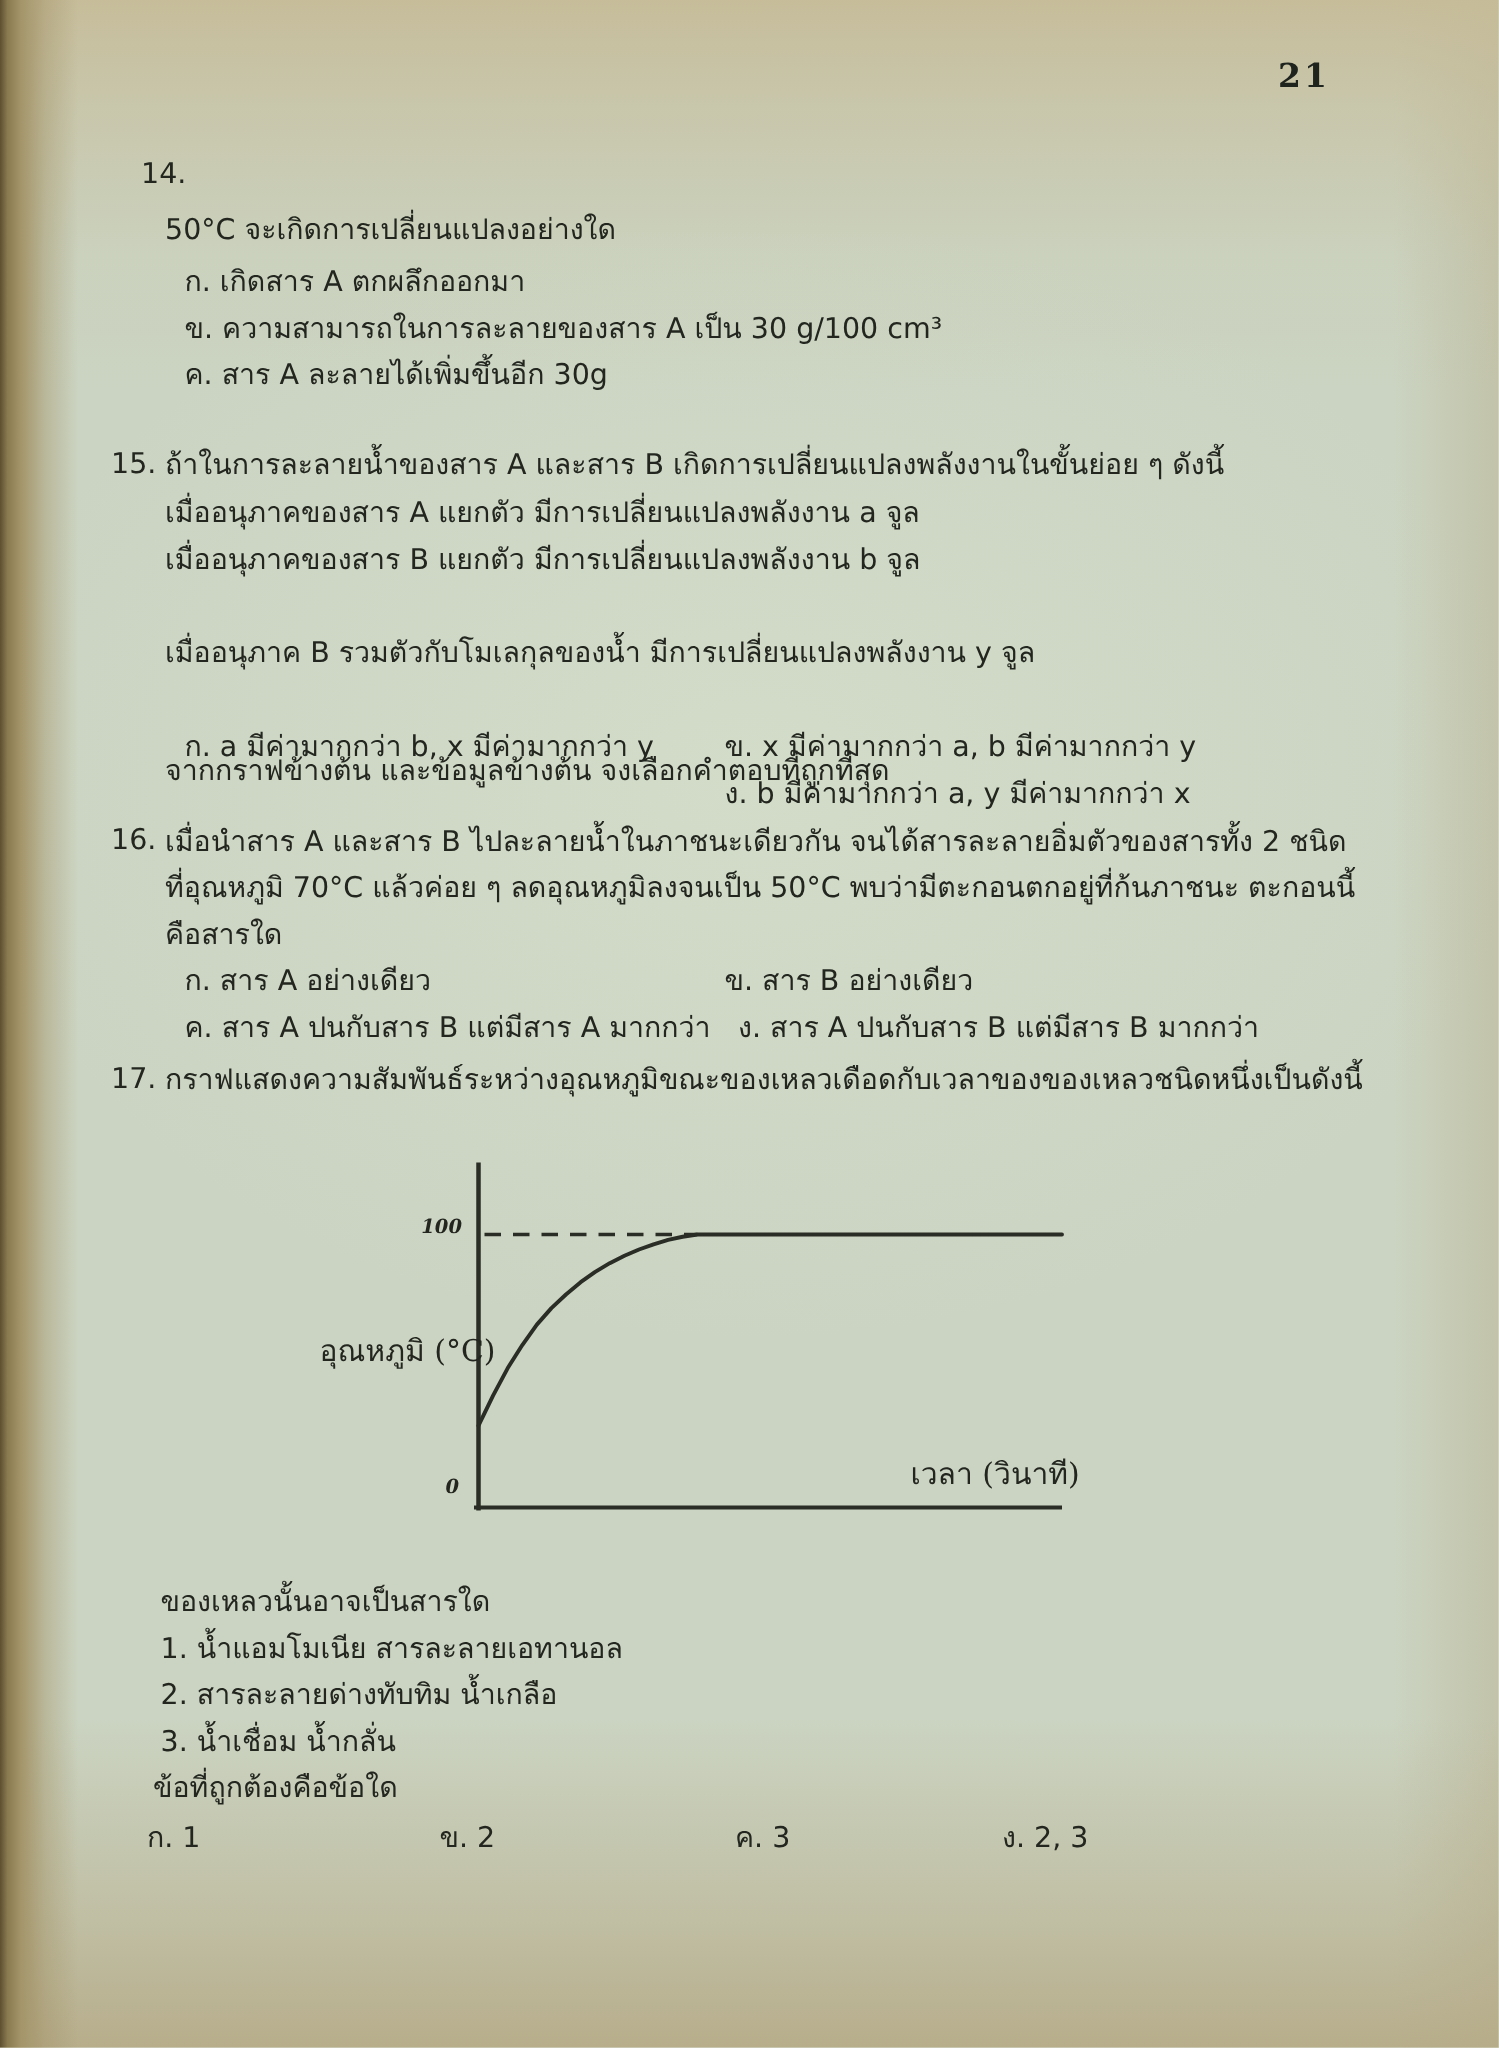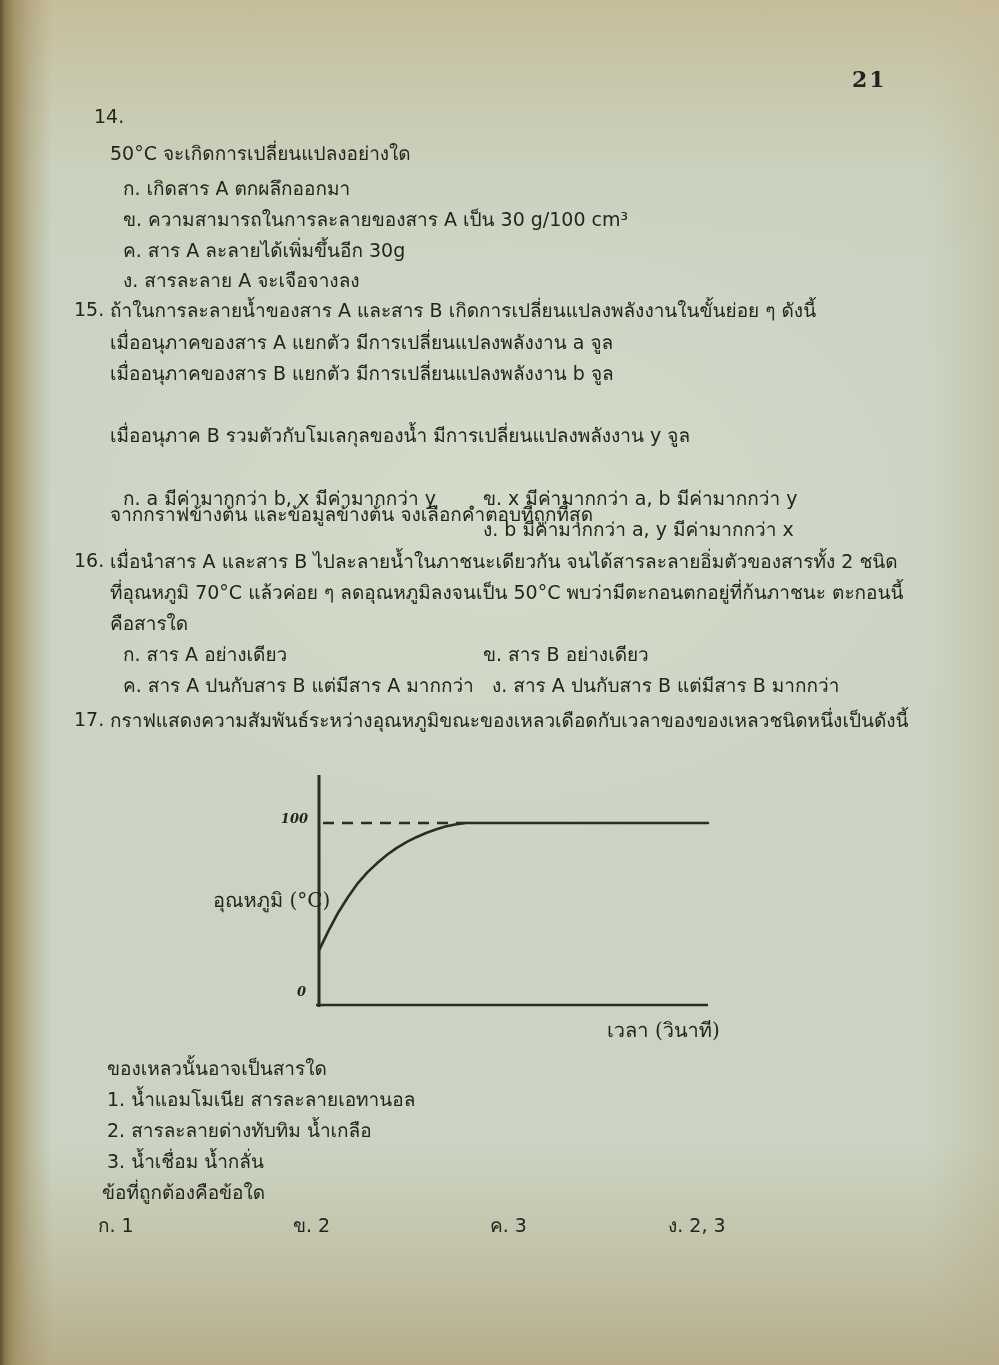--- a/index.html
+++ b/index.html
@@ -21,28 +21,27 @@
   .pageno{font-size:22px; font-weight:bold; font-family:"DejaVu Serif","Liberation Serif",serif; letter-spacing:2px;}
   .glabel{font-size:20px; font-family:"DejaVu Serif","Liberation Serif",serif; color:#23261f;}
   .gtick{font-size:13px; font-style:italic; font-weight:bold; font-family:"DejaVu Serif","Liberation Serif",serif; color:#23261f;}
   svg line, svg path{stroke:#2a2d25;}
 </style>
 </head>
 <body>
 
 <div class="page">
 
-  <div class="abs pageno" style="left:852px; top:38px;margin-top:28px;">21</div>
+  <div class="abs pageno" style="left:852px; top:38px;">21</div>
 
   <div class="abs qnum" style="left:74px; top:105px;margin-left:20px;">14.</div>
   <div class="abs txt" style="left:110px; top:141px;">50°C จะเกิดการเปลี่ยนแปลงอย่างใด</div>
   <div class="abs txt" style="left:123px; top:176px;">ก. เกิดสาร A ตกผลึกออกมา</div>
   <div class="abs txt" style="left:123px; top:207px;">ข. ความสามารถในการละลายของสาร A เป็น 30 g/100 cm³</div>
   <div class="abs txt" style="left:123px; top:238px;">ค. สาร A ละลายได้เพิ่มขึ้นอีก 30g</div>
-  <div class="abs txt" style="left:123px; top:268px;">ง. สารละลาย A จะเจือจางลง</div>
 
   <div class="abs qnum" style="left:74px; top:298px;">15.</div>
   <div class="abs txt" style="left:110px; top:298px;">ถ้าในการละลายน้ำของสาร A และสาร B เกิดการเปลี่ยนแปลงพลังงานในขั้นย่อย ๆ ดังนี้</div>
   <div class="abs txt" style="left:110px; top:330px;">เมื่ออนุภาคของสาร A แยกตัว มีการเปลี่ยนแปลงพลังงาน a จูล</div>
   <div class="abs txt" style="left:110px; top:361px;">เมื่ออนุภาคของสาร B แยกตัว มีการเปลี่ยนแปลงพลังงาน b จูล</div>
   <div class="abs txt" style="left:110px; top:423px;">เมื่ออนุภาค B รวมตัวกับโมเลกุลของน้ำ มีการเปลี่ยนแปลงพลังงาน y จูล</div>
   <div class="abs txt" style="left:110px; top:454px;margin-top:48px;">จากกราฟข้างต้น และข้อมูลข้างต้น จงเลือกคำตอบที่ถูกที่สุด</div>
   <div class="abs txt" style="left:123px; top:486px;">ก. a มีค่ามากกว่า b,  x มีค่ามากกว่า y</div>
   <div class="abs txt" style="left:483px; top:486px;">ข. x มีค่ามากกว่า a,  b มีค่ามากกว่า y</div>
   <div class="abs txt" style="left:483px; top:517px;">ง. b มีค่ามากกว่า a,  y มีค่ามากกว่า x</div>
@@ -61,21 +60,21 @@
 
   <svg id="graph-svg" class="abs" style="left:180px; top:765px;" width="620" height="250" viewBox="0 0 620 250">
     <line id="g-yaxis" x1="139" y1="10" x2="139" y2="242" stroke-width="3"></line>
     <line id="g-xaxis" x1="136" y1="240" x2="528" y2="240" stroke-width="2.6"></line>
     <line id="g-refline" stroke-width="2.4" stroke-dasharray="11 8" x1="143.0" y1="58.0" x2="284.9" y2="58.0"></line>
     <path id="g-curve" fill="none" stroke-width="2.6" stroke-linecap="round" stroke-linejoin="round" d="M139.0,185.4 L148.7,165.4 L158.4,147.2 L168.2,131.7 L177.9,118.1 L187.6,107.1 L197.3,98.0 L207.1,89.8 L216.8,82.9 L226.5,77.1 L236.3,72.2 L246.0,68.0 L255.7,64.6 L265.4,61.6 L275.1,59.5 L284.9,58.0 L528.0,58.0"></path>
   </svg>
   <div class="abs gtick" style="left:250px; top:811px; width:58px; text-align:right;">100</div>
   <div class="abs gtick" style="left:297px; top:984px;">0</div>
   <div class="abs glabel" style="left:213px; top:884px;">อุณหภูมิ (°C)</div>
-  <div class="abs glabel" style="left:607px; top:966px;margin-top:48px;">เวลา (วินาที)</div>
+  <div class="abs glabel" style="left:607px; top:966px;">เวลา (วินาที)</div>
 
   <div class="abs txt" style="left:107px; top:1056px;">ของเหลวนั้นอาจเป็นสารใด</div>
   <div class="abs txt" style="left:107px; top:1087px;">1. น้ำแอมโมเนีย สารละลายเอทานอล</div>
   <div class="abs txt" style="left:107px; top:1118px;">2. สารละลายด่างทับทิม น้ำเกลือ</div>
   <div class="abs txt" style="left:107px; top:1149px;">3. น้ำเชื่อม น้ำกลั่น</div>
   <div class="abs txt" style="left:102px; top:1180px;">ข้อที่ถูกต้องคือข้อใด</div>
   <div class="abs txt" style="left:98px;  top:1213px;">ก. 1</div>
   <div class="abs txt" style="left:293px; top:1213px;">ข. 2</div>
   <div class="abs txt" style="left:490px; top:1213px;">ค. 3</div>
   <div class="abs txt" style="left:668px; top:1213px;">ง. 2, 3</div>

